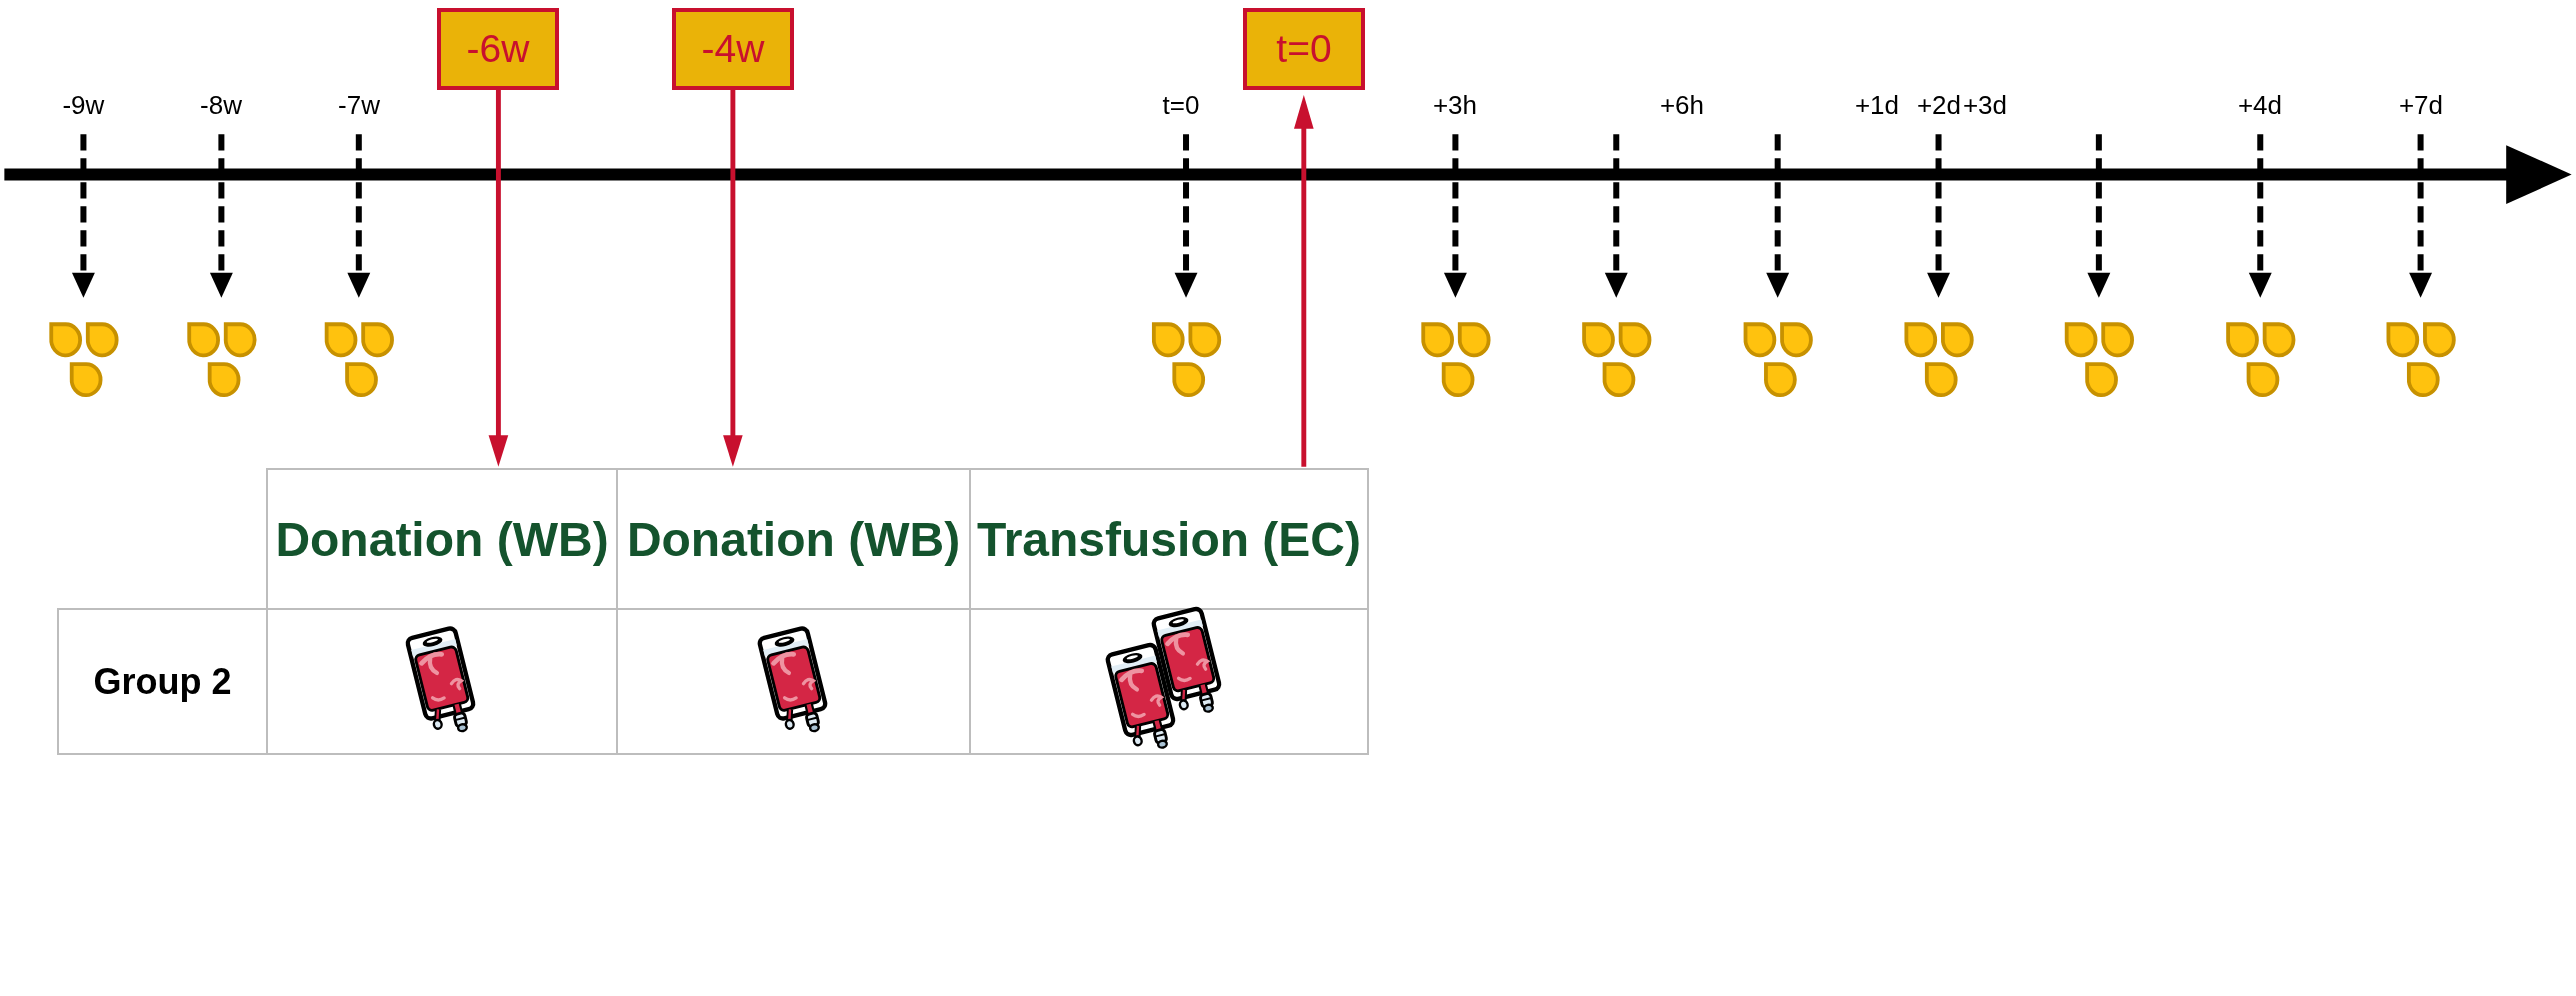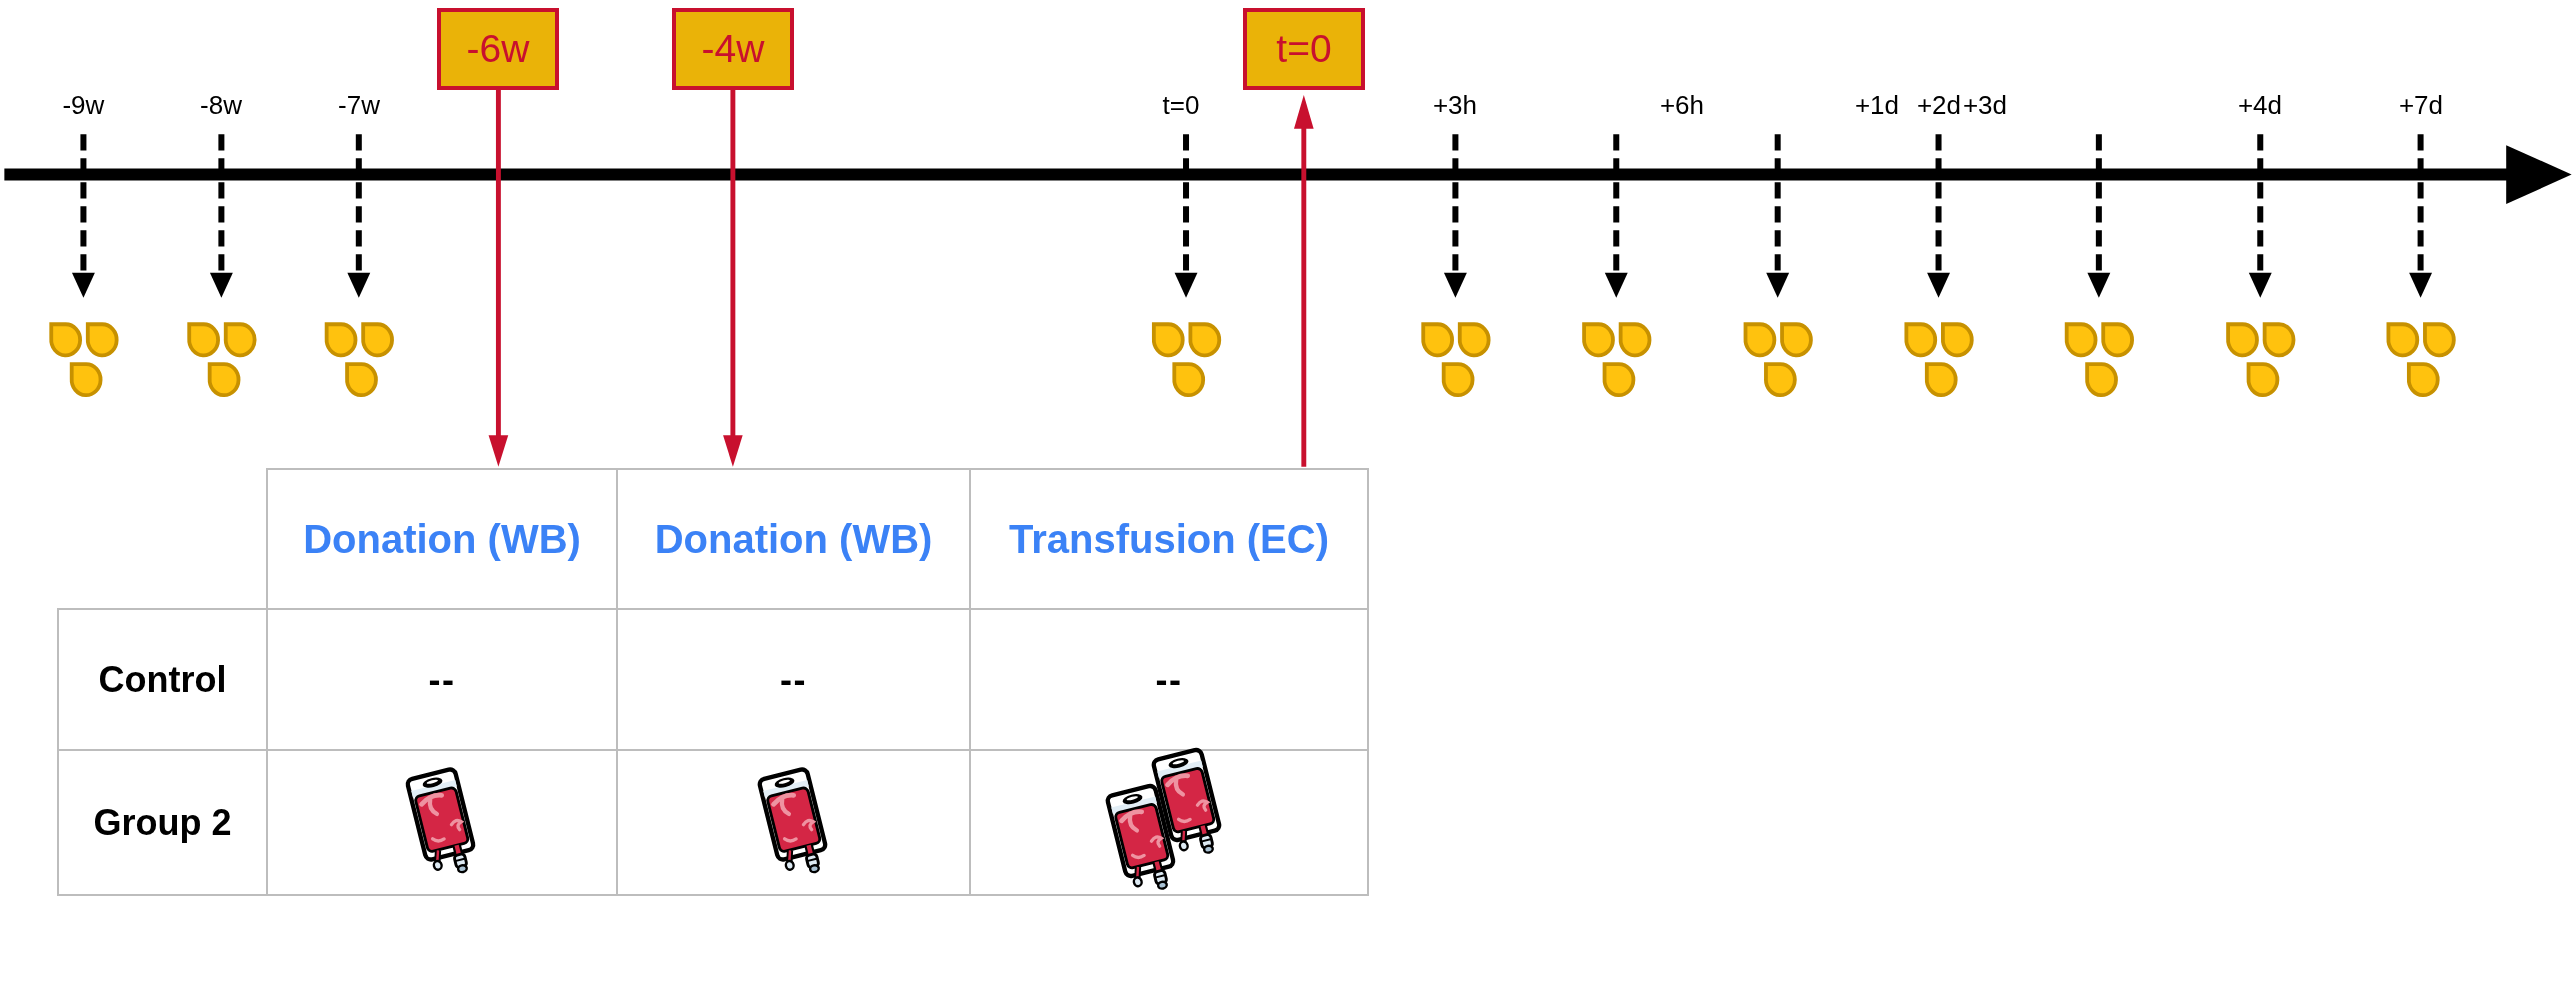--- a/index.html
+++ b/index.html
@@ -19,21 +19,21 @@
     border:4.4px solid #C8102E;background:#eab308;color:#C8102E;
     display:flex;align-items:center;justify-content:center;
     font-size:39px;white-space:nowrap;
   }
   
   .tableWrap{position:absolute;left:57px;top:468px;}
   table.sched{border-collapse:collapse;table-layout:fixed;background:transparent;}
   table.sched th,table.sched td{
     border:2.2px solid #BDBDBD;padding:0;text-align:center;vertical-align:middle;background:#fff;
   }
-  table.sched th{font-size:40px;font-weight:bold;height:91px;color:#3b82f6;}
+  table.sched th{font-size:48px;font-weight:bold;height:91px;color:#14532d;}
   table.sched td{height:139px;}
   td.rowlabel{font-size:36px;font-weight:bold;color:#000;}
   td.dashcell{font-size:36px;font-weight:bold;color:#000;letter-spacing:1.6px;}
   td.ghost{border:none !important;background:transparent !important;}
   .cellflex{display:flex;align-items:center;justify-content:center;width:100%;height:100%;}
   .bag-lg{width:93px;height:131px;display:block;}
   .bag-sm{width:82px;height:116px;display:block;}
   .dbl{position:relative;width:136px;height:143px;transform:translateY(-5.5px);}
   .dbl .bagA{position:absolute;left:46px;top:0;}
   .dbl .bagB{position:absolute;left:0;top:36px;}
@@ -154,26 +154,20 @@
           <col style="width:398px">
       </colgroup>
       <tbody>
           <tr>
         <td class="ghost"></td>
         <th>Donation (WB)</th>
         <th>Donation (WB)</th>
         <th>Transfusion (EC)</th>
       </tr>
       <tr>
-        <td class="rowlabel">Control</td>
-        <td class="dashcell">--</td>
-        <td class="dashcell">--</td>
-        <td class="dashcell">--</td>
-      </tr>
-      <tr>
         <td class="rowlabel">Group 2</td>
         <td>
           <div class="cellflex">
             <svg class="bag-sm" viewBox="0 0 170 240">
                   <use href="#bloodbag"></use>
                 </svg>
           </div>
         </td>
         <td>
           <div class="cellflex">

